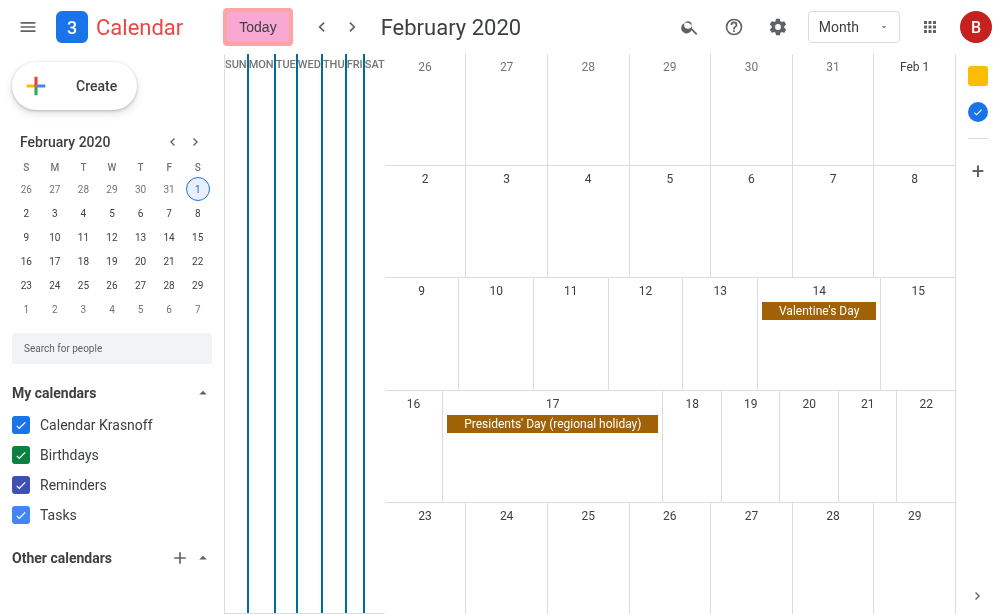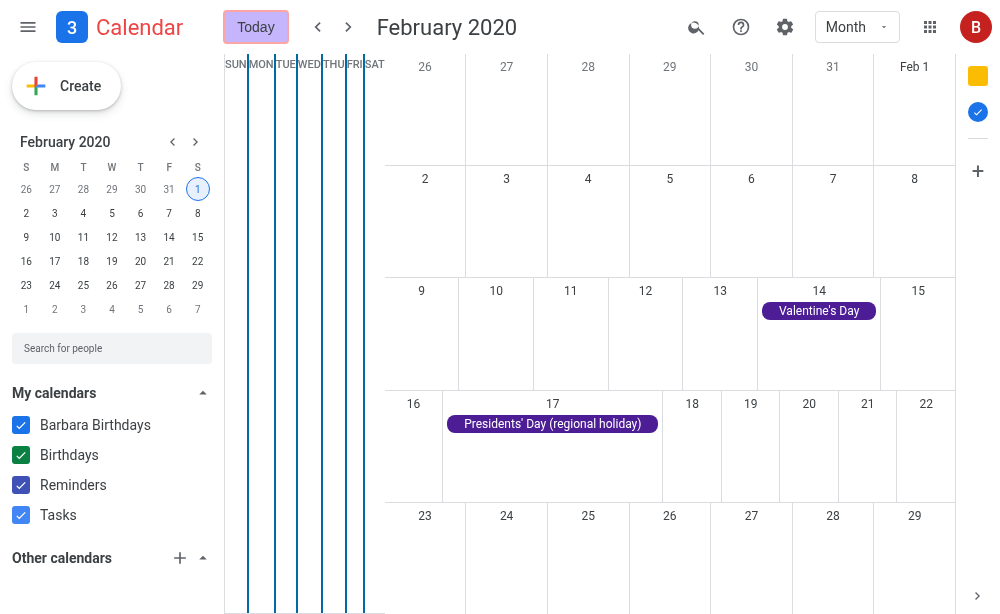--- a/index.html
+++ b/index.html
@@ -3,37 +3,37 @@
 <meta charset="utf-8">
 <style>
   * { box-sizing: border-box; margin: 0; padding: 0; }
   body { font-family: 'Google Sans', Roboto, Arial, sans-serif; font-size: 14px; color: #3c4043; width: 1000px; height: 614px; overflow: hidden; background: #fff; }
   
   
   .header { height: 54px; display: flex; align-items: center; padding: 0 8px; border: none; }
   .menu-btn { width: 40px; height: 40px; display: flex; align-items: center; justify-content: center; cursor: pointer; border-radius: 50%; }
   .logo-box { width: 32px; height: 32px; background: #1a73e8; border-radius: 6px; display: flex; align-items: center; justify-content: center; color: #fff; font-size: 18px; font-weight: 500; margin: 0 8px; }
   .app-title { font-size: 22px; color: #ef4444; margin-right: 40px; }
-  .today-btn { border: 2px solid #fca5a5; border-radius: 4px; padding: 7px 12px; font-size: 14px; color: #3c4043; cursor: pointer; margin-right: 12px; background: #c4b5fd; }
+  .today-btn { border: 4px solid #fca5a5; border-radius: 4px; padding: 7px 12px; font-size: 14px; color: #3c4043; cursor: pointer; margin-right: 12px; background: #f9a8d4; }
   .nav-arrow { width: 32px; height: 32px; display: flex; align-items: center; justify-content: center; cursor: pointer; border-radius: 50%; color: #5f6368; }
   .month-title { font-size: 22px; color: #3c4043; margin-left: 12px; }
   .header-spacer { flex: 1; }
   .header-icon { width: 40px; height: 40px; display: flex; align-items: center; justify-content: center; cursor: pointer; border-radius: 50%; color: #5f6368; margin: 0 2px; }
-  .view-select { border: 1px solid #dadce0; border-radius: 4px; padding: 7px 10px; font-size: 14px; color: #3c4043; cursor: pointer; display: flex; align-items: center; gap: 13px; margin: 0 8px; }
+  .view-select { border: 1px solid #dadce0; border-radius: 4px; padding: 7px 10px; font-size: 14px; color: #3c4043; cursor: pointer; display: flex; align-items: center; gap: 20px; margin: 0 8px; }
   .avatar { width: 32px; height: 32px; border-radius: 50%; background: #c5221f; color: #fff; display: flex; align-items: center; justify-content: center; font-size: 16px; font-weight: 500; margin-left: 8px; cursor: pointer; }
   
   
   .body-wrap { display: flex; height: 560px; }
   .sidebar { width: 224px; padding: 8px 12px; overflow-y: auto; }
   .main { flex: 1; border-left: 1px solid #dadce0; display: flex; }
   .calendar-area { flex: 1; display: flex; }
   .right-panel { width: 45px; border-left: 1px solid #dadce0; padding-top: 12px; display: flex; flex-direction: column; align-items: center; gap: 16px; position: relative; }
   
   
-  .create-btn { display: inline-flex; align-items: center; gap: 10px; padding: 10px 20px 10px 10px; border-radius: 24px; box-shadow: 0 1px 3px rgba(60,64,67,.3), 0 4px 8px rgba(60,64,67,.15); cursor: pointer; background: #fff; margin-bottom: 16px; }
+  .create-btn { display: inline-flex; align-items: center; gap: 26px; padding: 10px 20px 10px 10px; border-radius: 24px; box-shadow: 0 1px 3px rgba(60,64,67,.3), 0 4px 8px rgba(60,64,67,.15); cursor: pointer; background: #fff; margin-bottom: 16px; }
   .plus-icon { width: 28px; height: 28px; }
   .create-label { font-size: 14px; color: #3c4043; font-weight: 500; }
   
   
   .mini-header { display: flex; align-items: center; justify-content: space-between; padding: 4px 4px 4px 8px; }
   .mini-title { font-size: 14px; color: #3c4043; font-weight: 500; }
   .mini-nav { display: flex; }
   .mini-arrow { width: 24px; height: 24px; display: flex; align-items: center; justify-content: center; cursor: pointer; border-radius: 50%; color: #5f6368; }
   .mini-grid { display: grid; grid-template-columns: repeat(7, 1fr); text-align: center; font-size: 10px; }
   .mini-dow { color: #70757a; padding: 4px 0; font-weight: 500; }
@@ -58,21 +58,21 @@
   .grid-header { display: flex; border-bottom: 1px solid #dadce0; }
   .dow-cell { flex: 1; text-align: center; font-size: 11px; color: #70757a; padding: 4px 0 0; font-weight: 500; border-left: 2px solid #0369a1; }
   .dow-cell:first-child { border-left: none; }
   .weeks { flex: 1; display: flex; flex-direction: column; }
   .week-row { flex: 1; display: flex; border-bottom: 1px solid #dadce0; }
   .week-row:last-child { border-bottom: none; }
   .day-cell { flex: 1; border-left: 1px solid #dadce0; padding: 4px; position: relative; }
   .day-cell:first-child { border-left: none; }
   .day-num { font-size: 12px; color: #3c4043; text-align: center; margin-top: 2px; }
   .day-num.other { color: #70757a; }
-  .event-chip { background: #4c1d95; color: #fff; font-size: 12px; padding: 2px 17px; border-radius: 8px; margin-top: 4px; white-space: nowrap; overflow: hidden; text-overflow: ellipsis; cursor: pointer; }
+  .event-chip { background: #a16207; color: #fff; font-size: 12px; padding: 2px 17px; border-radius: 0; margin-top: 4px; white-space: nowrap; overflow: hidden; text-overflow: ellipsis; cursor: pointer; }
   .rp-keep { width: 20px; height: 20px; background: #fbbc04; border-radius: 3px; }
   .rp-tasks-blue { width: 20px; height: 20px; background: #1a73e8; border-radius: 50%; display:flex; align-items:center; justify-content:center;}
   .rp-divider { width: 20px; height: 1px; background: #dadce0; }
   .rp-plus { font-size: 22px; color: #5f6368; cursor: pointer; margin-top: 4px; }
   .rp-expand { position: absolute; bottom: 10px; color: #5f6368; cursor: pointer; }
   
   svg { display: block; }
 </style>
 </head>
 <body>
@@ -219,21 +219,21 @@
             </svg>
         </div>
       </div>
       <div id="my-cals">
           <div class="cal-item">
             <div class="checkbox" style="background: rgb(26, 115, 232);">
               <svg viewBox="0 0 24 24">
                 <path fill="#fff" d="M9 16.2l-3.5-3.5L4 14.2l5 5 11-11-1.5-1.5z"></path>
               </svg>
             </div>
-            <span class="cal-label">Barbara Birthdays</span>
+            <span class="cal-label">Calendar Krasnoff</span>
           </div>
           <div class="cal-item">
             <div class="checkbox" style="background: rgb(11, 128, 67);">
               <svg viewBox="0 0 24 24">
                 <path fill="#fff" d="M9 16.2l-3.5-3.5L4 14.2l5 5 11-11-1.5-1.5z"></path>
               </svg>
             </div>
             <span class="cal-label">Birthdays</span>
           </div>
           <div class="cal-item">

